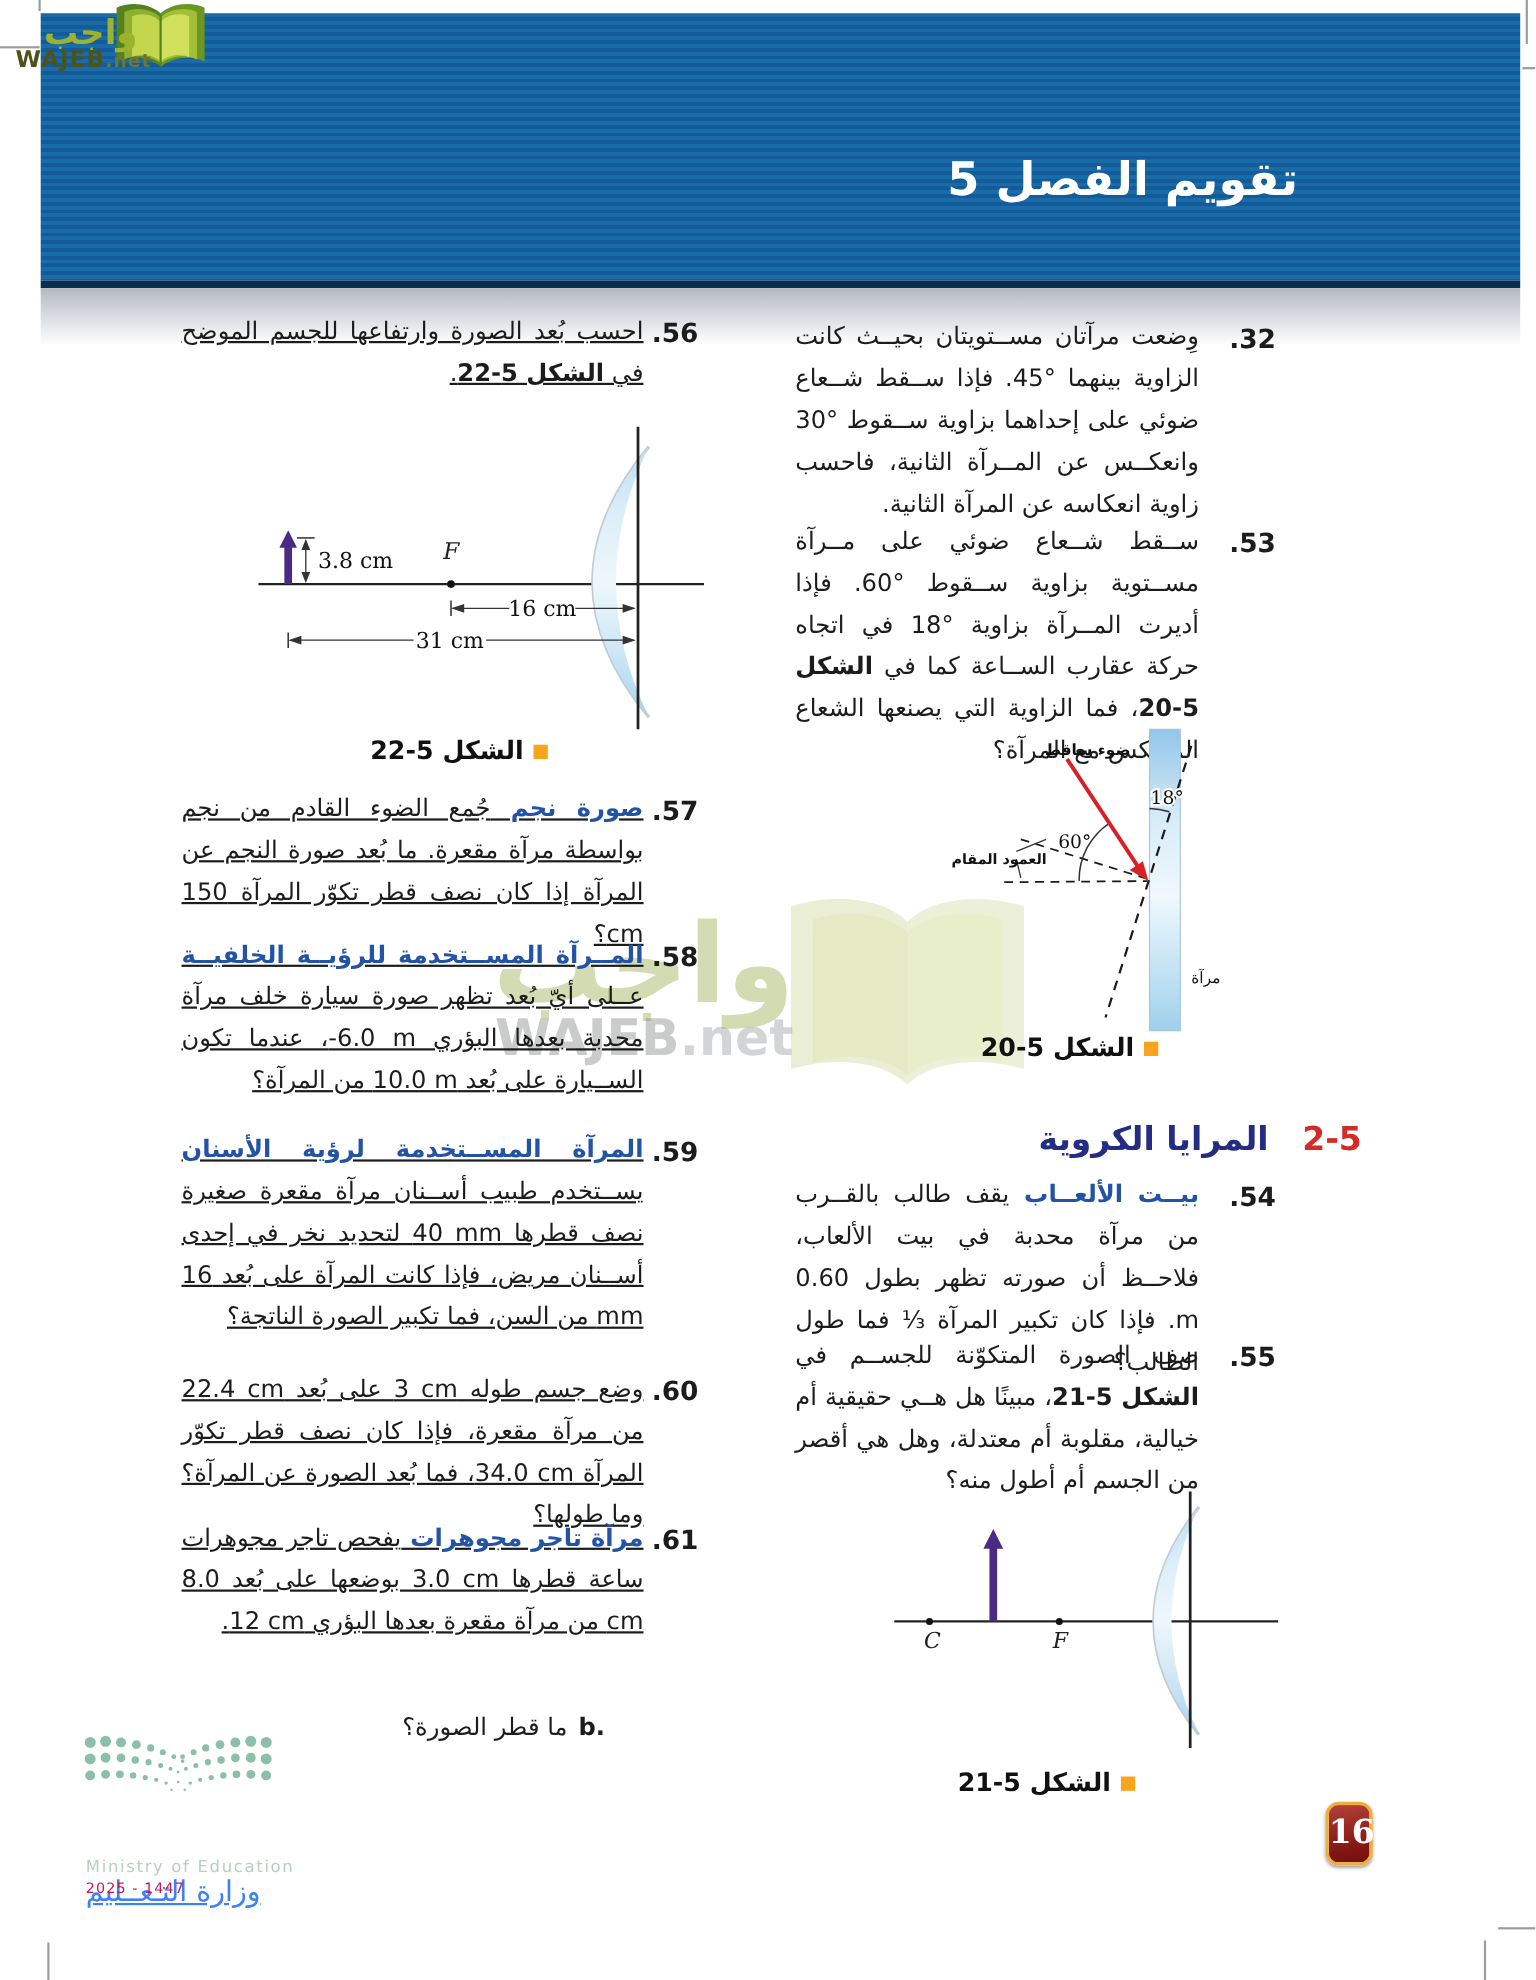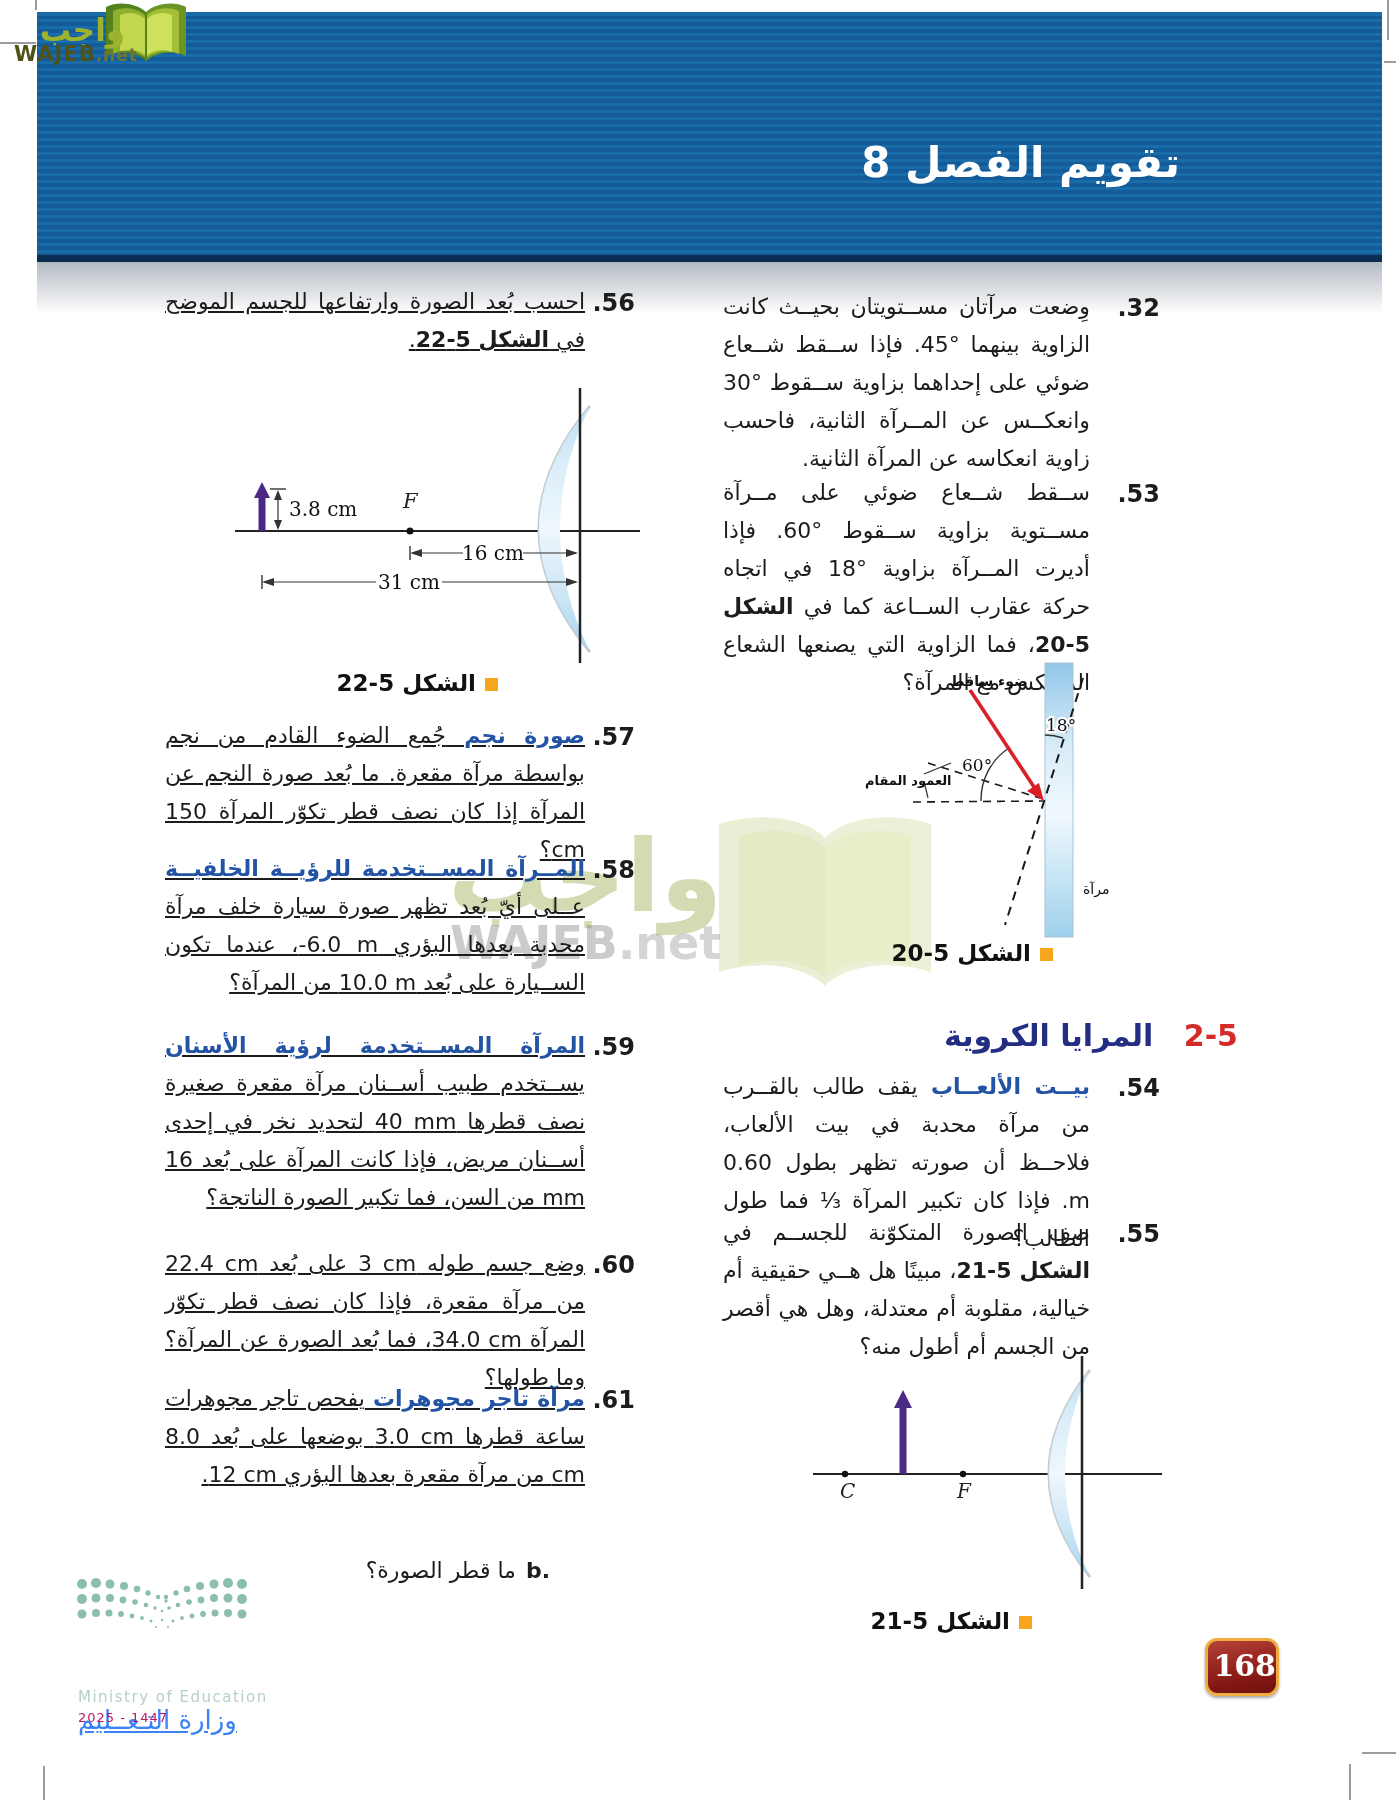--- a/index.html
+++ b/index.html
@@ -37,25 +37,25 @@
   .sub{position:absolute;direction:rtl;font-size:22px;line-height:38px;white-space:nowrap;}
   .sub .slabel{font-weight:bold;margin-left:10px;}
   
   .sec-head{position:absolute;right:158px;top:1018px;font-size:30px;font-weight:bold;direction:rtl;white-space:nowrap;}
   .sec-num{color:#d22b28;margin-top:12px;}
   .sec-title{color:#232e83;margin-right:20px;}
   
   .figcap{position:absolute;direction:rtl;font-size:23px;font-weight:bold;white-space:nowrap;color:#111;}
   .figcap .sq{display:inline-block;width:13px;height:13px;background:#f7a51d;margin-left:9px;}
   
-  .badge{position:absolute;left:1205px;top:1638px;width:74px;height:58px;border-radius:12px;
+  .badge{position:absolute;left:1205px;top:1638px;width:43px;height:58px;border-radius:12px;
          border:3px solid #f0ad3f;box-sizing:border-box;
          background:linear-gradient(170deg,#b2423a 0%,#9c2b24 35%,#811713 75%,#6f100d 100%);
          color:#fff;font-family:"DejaVu Serif",serif;font-weight:bold;font-size:30px;
-         text-align:right;line-height:50px;box-shadow:0 2px 3px rgba(0,0,0,.35);}
+         text-align:left;line-height:50px;box-shadow:0 2px 3px rgba(0,0,0,.35);}
   
   .min-ar{position:absolute;left:78px;top:1705px;font-size:26px;color:#3b82f6;direction:rtl;text-decoration:underline;}
   .min-en{position:absolute;left:78px;top:1688px;font-size:15px;color:#b8d0c2;letter-spacing:1.5px;}
   .min-yr{position:absolute;left:78px;top:1710px;font-size:13px;color:#be185d;letter-spacing:1px;}
   svg{position:absolute;overflow:visible;}
   svg text{font-family:"DejaVu Serif",serif;}
   svg text.ar{font-family:"DejaVu Sans",sans-serif;}
 </style>
 </head>
 <body>
@@ -65,21 +65,21 @@
   <div class="crop" style="left:0;top:42px;width:36px;height:2px;"></div>
   <div class="crop" style="left:35px;top:0;width:2px;height:10px;"></div>
   <div class="crop" style="left:1387px;top:0;width:2px;height:40px;"></div>
   <div class="crop" style="left:1384px;top:61px;width:12px;height:2px;"></div>
   <div class="crop" style="left:1362px;top:1752px;width:34px;height:2px;"></div>
   <div class="crop" style="left:1349px;top:1764px;width:2px;height:36px;"></div>
   <div class="crop" style="left:43px;top:1766px;width:2px;height:34px;"></div>
 
   <div class="banner"></div>
   <div class="banner-fade"></div>
-  <div class="banner-title">تقويم الفصل 8</div>
+  <div class="banner-title">تقويم الفصل 5</div>
 
   <svg class="logo-book" width="92" height="72" viewBox="0 0 92 72">
     <path d="M46,12 C36,3 18,1 6,7 L6,56 C18,50 36,52 46,61 Z" fill="#55821c"></path>
     <path d="M46,12 C56,3 74,1 86,7 L86,56 C74,50 56,52 46,61 Z" fill="#6b9623"></path>
     <path d="M46,16 C38,8 23,6 13,11 L13,54 C23,49 38,51 46,58 Z" fill="#8fb02f"></path>
     <path d="M46,16 C54,8 69,6 79,11 L79,54 C69,49 54,51 46,58 Z" fill="#a3bf37"></path>
     <path d="M46,20 C40,13 28,11 20,15 L20,52 C28,48 40,50 46,56 Z" fill="#c2d64e"></path>
     <path d="M46,20 C52,13 64,11 72,15 L72,52 C64,48 52,50 46,56 Z" fill="#cfe05c"></path>
     <rect x="45" y="14" width="2" height="45" fill="#55821c"></rect>
   </svg>

